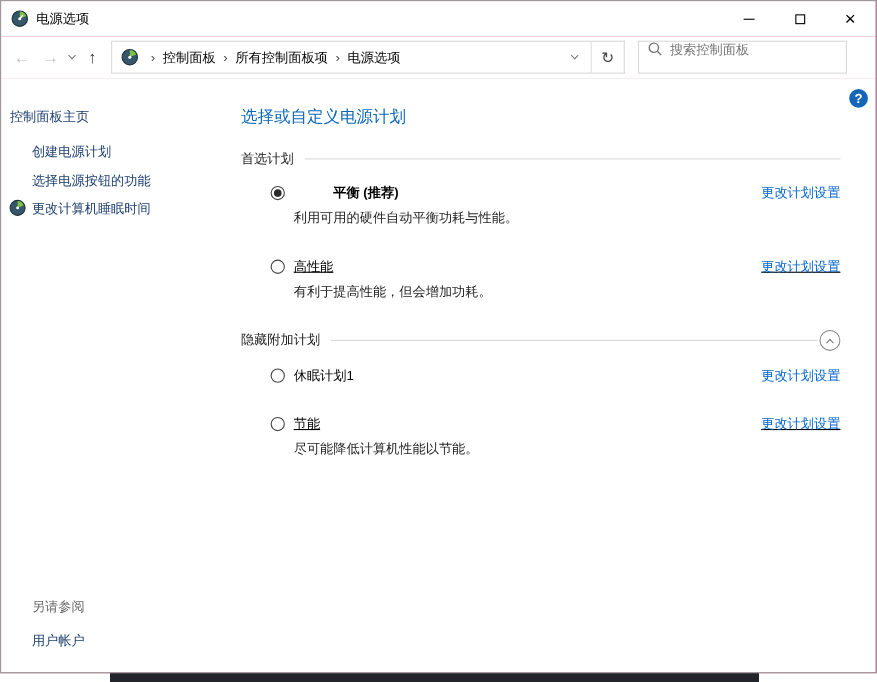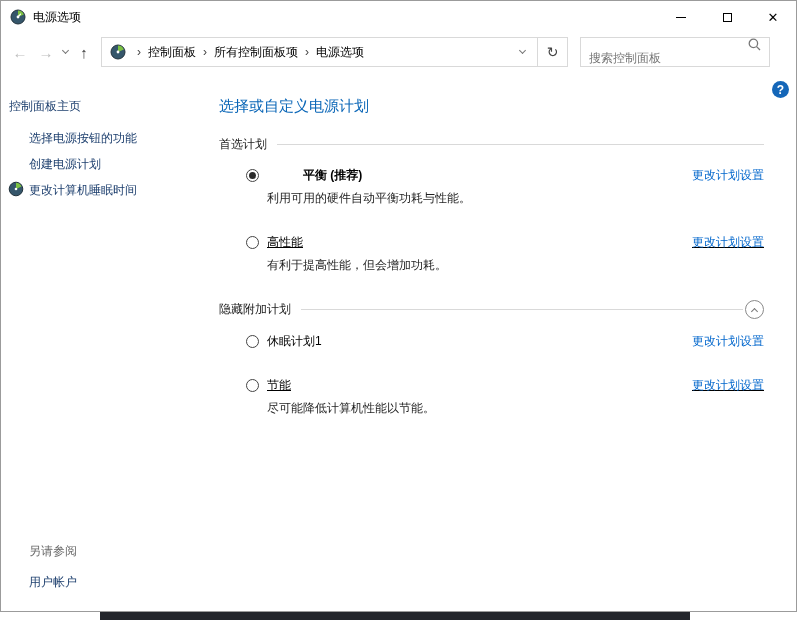--- a/index.html
+++ b/index.html
@@ -35,21 +35,21 @@
   .breadcrumb .bc-icon { width:16px; height:16px; margin:0 4px 0 2px; flex:0 0 auto; }
   .bc-sep { color:#444; font-size:12px; padding:0 7px; }
   .bc-item { color:#000; font-size:12px; white-space:nowrap; cursor:default; }
   .bc-spacer { flex:1 1 auto; }
   .bc-drop { width:18px; display:flex; justify-content:center; }
 
   .refresh-btn { width:30px; height:30px; border:1px solid #d9d9d9; border-left:none;
     display:flex; align-items:center; justify-content:center; color:#444; font-size:14px; background:#fff; }
 
   .searchbox { width:190px; height:30px; border:1px solid #d9d9d9; margin-left:12px;
-    display:flex; align-items:flex-end; padding:0 8px; background:#fff;flex-direction:column; }
+    display:flex; align-items:flex-start; padding:0 8px; gap:7px; background:#fff; }
   .searchbox svg { flex:0 0 auto; }
   .searchbox input { border:none; outline:none; width:100%; font-family:"Liberation Sans",sans-serif;
     font-size:12px; color:#333; background:transparent; }
   .searchbox input::placeholder { color:#767676; }
 
   
   .content { position:absolute; left:0; top:70px; right:0; bottom:0; background:#fff; }
 
   .help-btn { position:absolute; top:10px; right:7px; width:17px; height:17px; border-radius:50%;
     background:#1466b8; color:#fff; font-size:12px; font-weight:bold; display:flex;
@@ -157,22 +157,22 @@
       <input type="text" placeholder="搜索控制面板" style="">
     </div>
   </div>
 
   <div class="content">
 
     <div class="help-btn">?</div>
 
     <div class="sidebar">
       <div class="side-item first">控制面板主页</div>
+      <div class="side-item">创建电源计划</div>
       <div class="side-item">选择电源按钮的功能</div>
-      <div class="side-item">创建电源计划</div>
       <div class="side-item">
         <span class="side-icon">
           <svg viewBox="0 0 16 16" width="16" height="16">
             <circle cx="8" cy="8" r="6.8" fill="#35566b" stroke="#22323c"></circle>
             <path d="M8 8 L8 1.8 A6.2 6.2 0 0 1 13.5 5.6 Z" fill="#7dc242"></path>
             <circle cx="8" cy="8" r="1.3" fill="#fff"></circle>
           </svg>
         </span>
         <span>更改计算机睡眠时间</span>
       </div>

